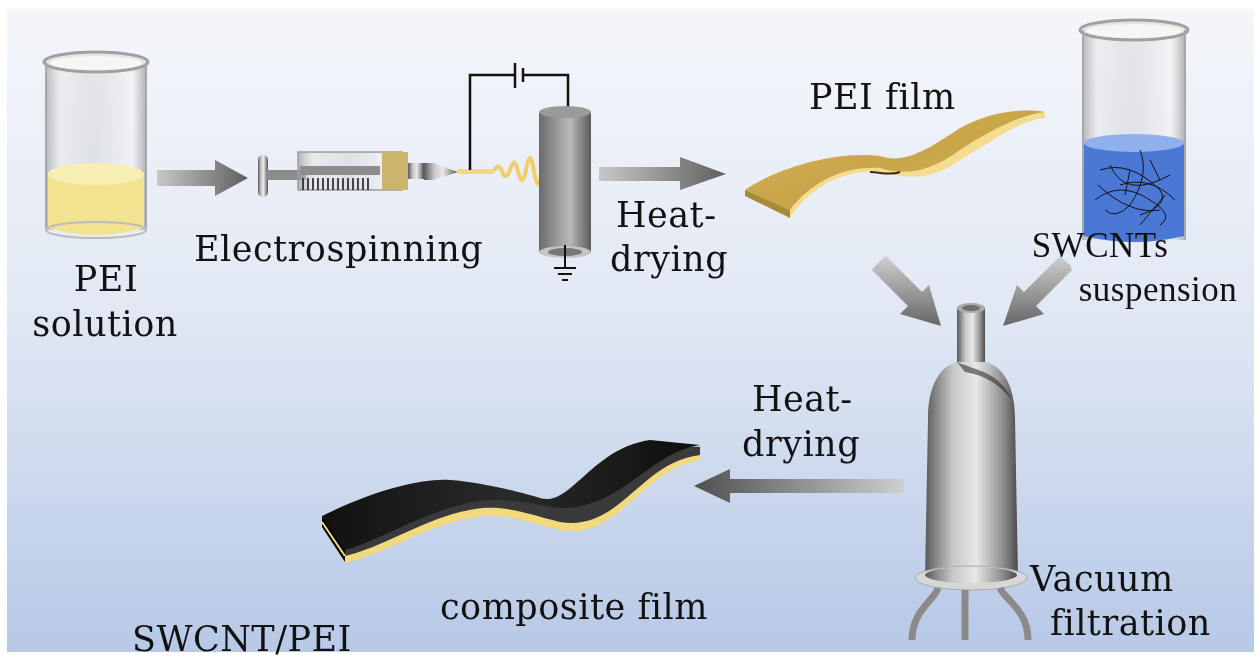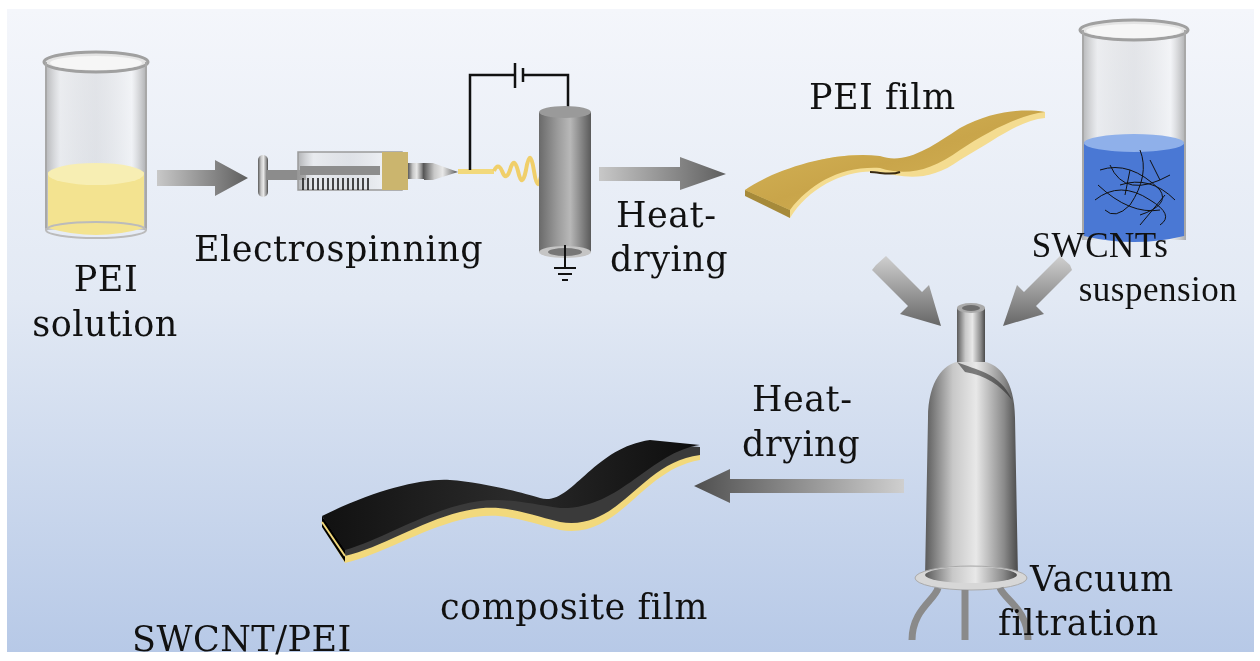--- a/index.html
+++ b/index.html
@@ -203,19 +203,19 @@
 
 <div class="lbl" style="left:616px;top:198px;">Heat-</div>
 <div class="lbl" style="left:610px;top:242px;">drying</div>
 
 <div class="lbl" style="left:772px;top:80px;margin-left:37px;">PEI film</div>
 
 <div class="lbl center" style="left:1000px;top:228px;width:200px;font-family:Liberation Serif, serif;">SWCNTs</div>
 <div class="lbl center" style="left:1058px;top:272px;width:200px;font-family:Liberation Serif, serif;">suspension</div>
 
 <div class="lbl" style="left:1030px;top:562px;">Vacuum</div>
-<div class="lbl" style="left:998px;top:606px;">filtration</div>
+<div class="lbl" style="left:1050px;top:606px;">filtration</div>
 
 <div class="lbl" style="left:752px;top:382px;">Heat-</div>
 <div class="lbl" style="left:742px;top:427px;">drying</div>
 
 <div class="lbl" style="left:132px;top:590px;margin-top:32px;">SWCNT/PEI</div>
 <div class="lbl" style="left:418px;top:590px;margin-left:22px;">composite film</div>
 
 </body></html>

